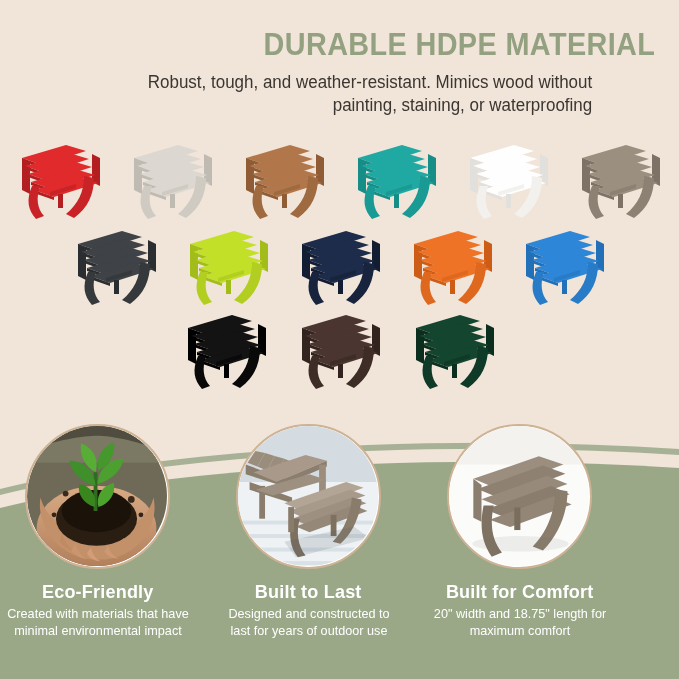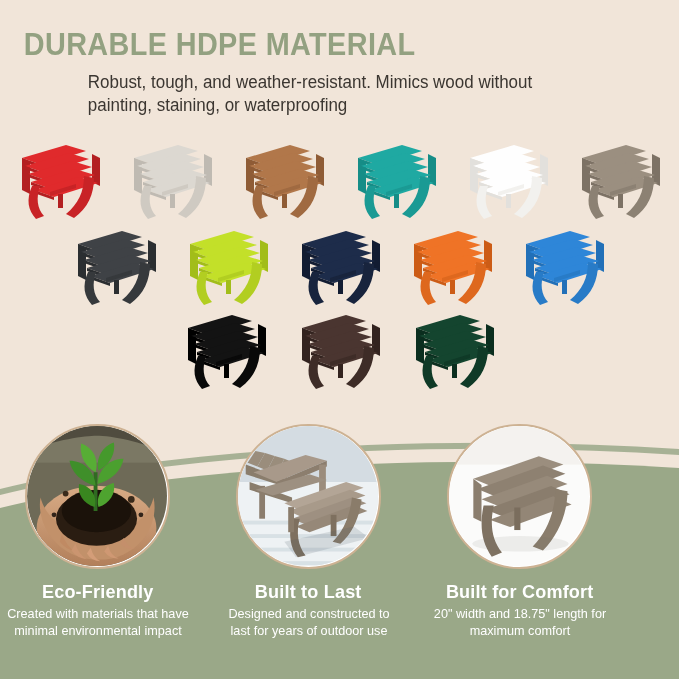--- a/index.html
+++ b/index.html
@@ -8,21 +8,21 @@
     background:#f1e5d9;
     font-family:"Liberation Sans", sans-serif;
     position:relative;
   }
   #stage{position:absolute;inset:0;width:679px;height:679px;overflow:hidden;}
 
   
   .bg-layer{position:absolute;left:0;top:0;width:679px;height:679px;}
 
   
-  .header{position:absolute;left:0;top:0;width:679px;text-align:left;}
+  .header{position:absolute;left:0;top:0;width:679px;text-align:right;}
   .title{
     font-size:31px;line-height:34px;font-weight:700;
     letter-spacing:0.4px;
     font-family:"Liberation Sans Narrow","Liberation Sans",sans-serif;
     transform:scaleX(0.93);
     color:#93a181;
     margin:0;padding-top:28px;
   }
   .subtitle{
     margin:9px auto 0;width:520px;

